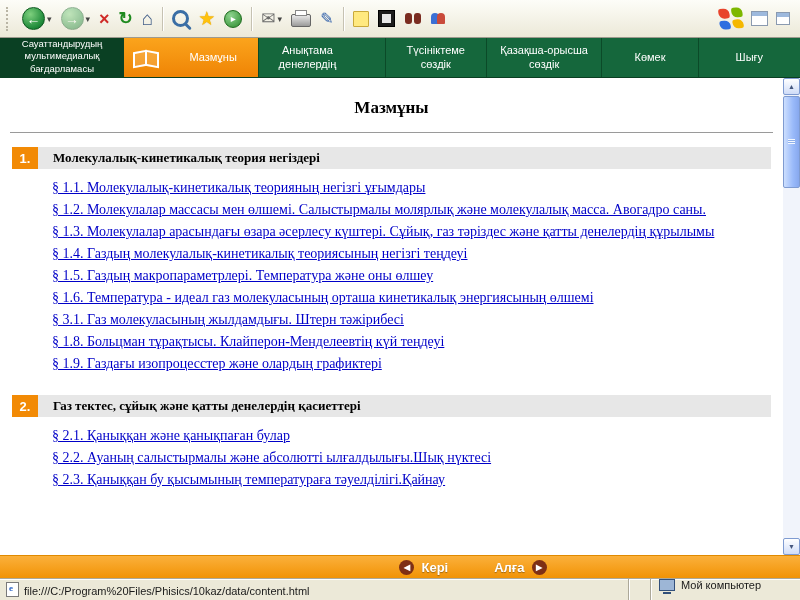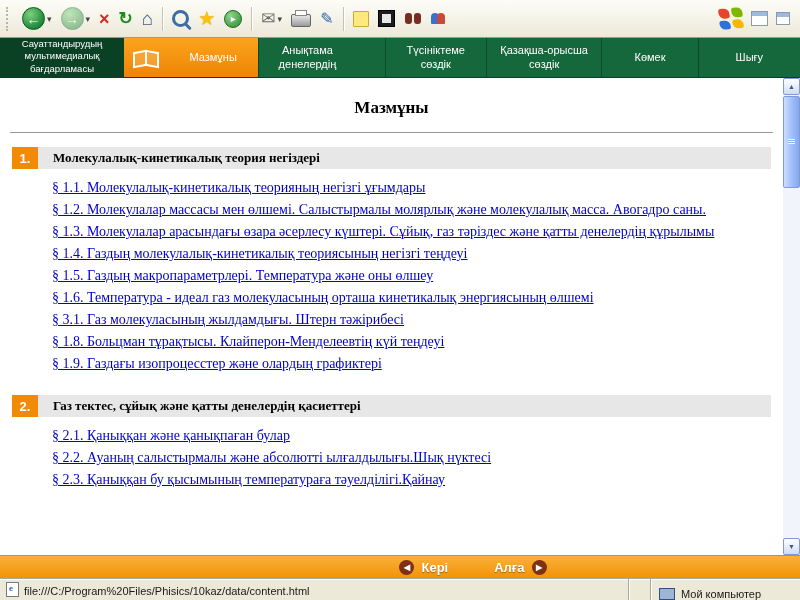--- a/index.html
+++ b/index.html
@@ -121,21 +121,21 @@
               display:flex;align-items:center;justify-content:center;text-shadow:none;}
 
   
   .status-bar{position:absolute;left:0;right:0;bottom:0;height:22px;background:#ece9d8;
               border-top:1px solid #aca899;box-shadow:inset 0 1px 0 #fff;display:flex;align-items:center;box-sizing:border-box;}
   .status-left{flex:1;display:flex;align-items:flex-end;gap:5px;padding:0 6px;font-size:11px;color:#1a1a1a;
                overflow:hidden;white-space:nowrap;}
   .page-icon{width:11px;height:13px;background:#fff;border:1px solid #7a7a7a;position:relative;flex:none;}
   .page-icon::after{content:"e";position:absolute;left:2px;top:0;font-size:9px;color:#2a64c6;font-weight:bold;
                font-family:"Liberation Serif",serif;}
-  .cell{border-left:1px solid #aca899;box-shadow:inset 1px 0 0 #fff;height:100%;display:flex;align-items:flex-end;box-sizing:border-box;}
+  .cell{border-left:1px solid #aca899;box-shadow:inset 1px 0 0 #fff;height:100%;display:flex;align-items:flex-start;box-sizing:border-box;}
   .cell.spacer{width:22px;}
   .cell.zone{width:150px;gap:6px;padding:0 8px;font-size:11px;color:#1a1a1a;}
   .computer-icon{width:14px;height:10px;background:#9db6d6;border:1px solid #33507a;position:relative;flex:none;}
   .computer-icon::after{content:"";position:absolute;left:3px;right:3px;bottom:-4px;height:2px;background:#33507a;}
 </style>
 </head>
 <body>
 
 <div class="root">
 

